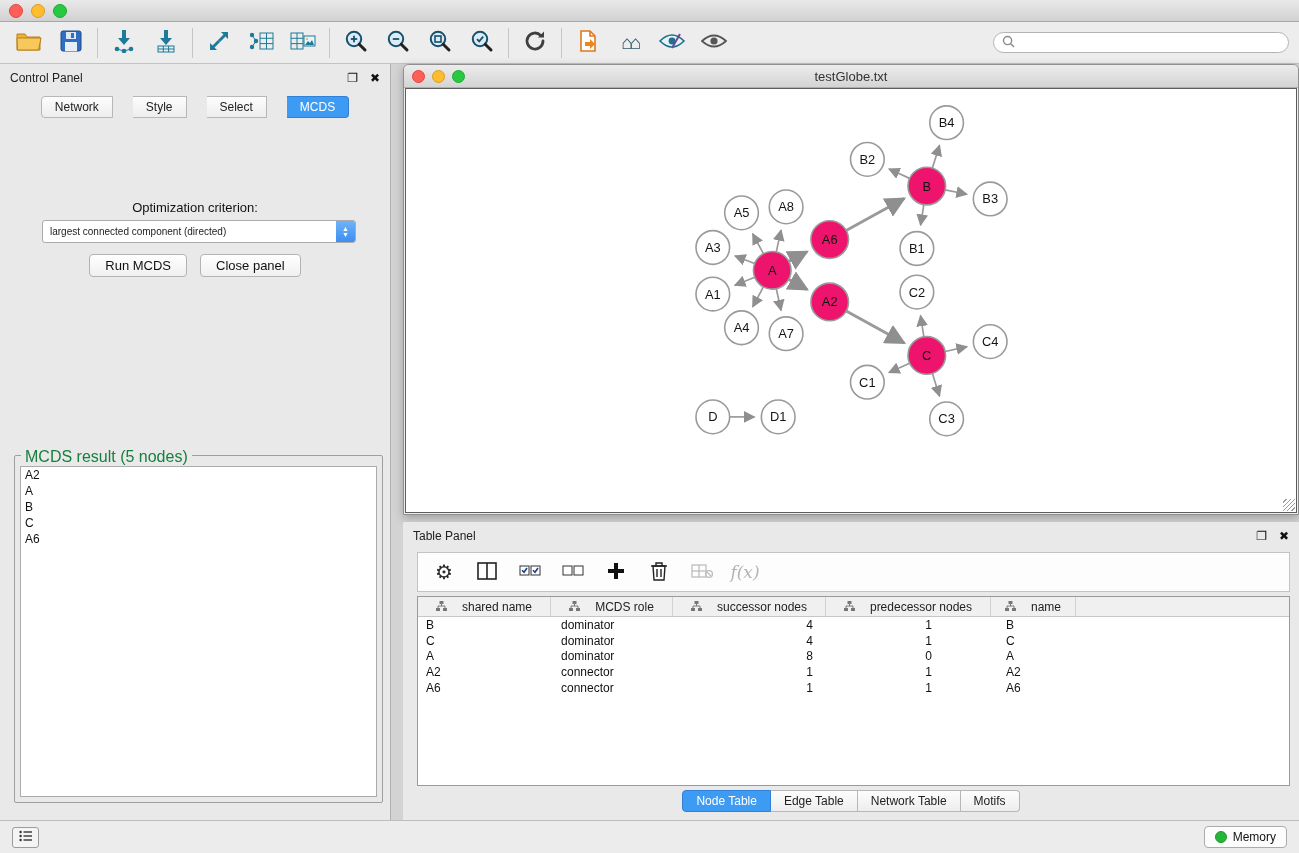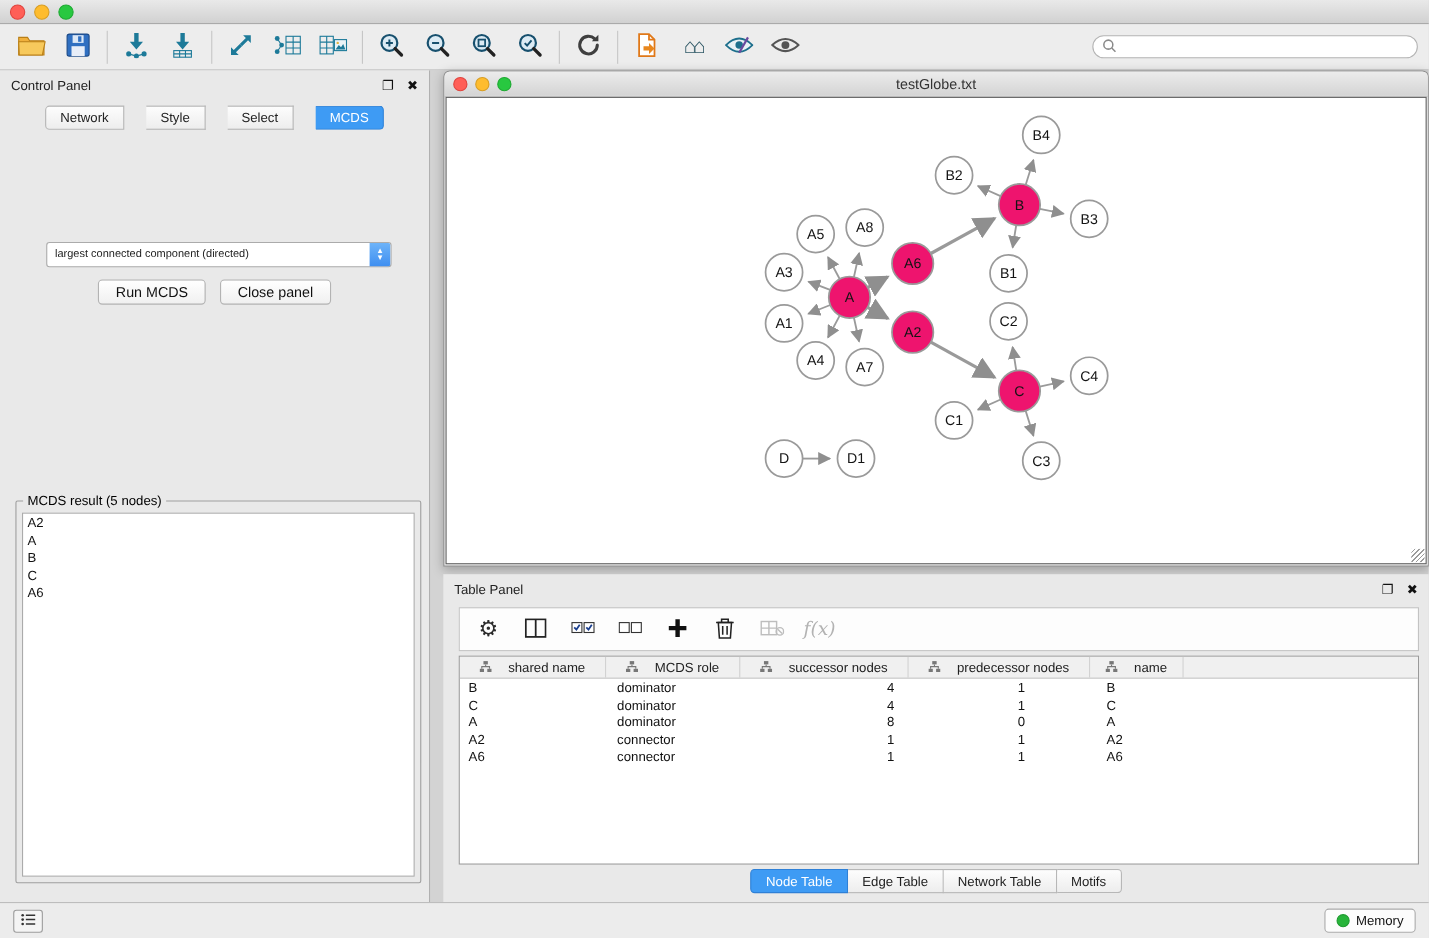--- a/index.html
+++ b/index.html
@@ -34,21 +34,21 @@
   .cp-tab:first-child,.tp-tab:first-child{border-left:1px solid #b7b7b7;border-radius:4px 0 0 4px;}
   .cp-tab:last-child,.tp-tab:last-child{border-radius:0 4px 4px 0;}
   .cp-tab.active,.tp-tab.active{background:#3e9bf4;color:#fff;border-color:#2f80d6;}
   .opt-label{position:absolute;top:136px;left:0;width:100%;text-align:center;font-size:13px;color:#111;}
   .dropdown{position:absolute;top:156px;left:42px;width:314px;height:23px;background:#fff;border:1px solid #ababab;border-radius:3px;display:flex;align-items:center;box-sizing:border-box;overflow:hidden;}
   .dropdown .dval{flex:1;padding-left:7px;font-size:10px;white-space:nowrap;}
   .dd-step{width:19px;height:23px;background:linear-gradient(#6fb5f9,#3d8df0);display:flex;flex-direction:column;align-items:center;justify-content:center;color:#fff;font-size:7px;line-height:6px;}
   .cp-buttons{position:absolute;top:190px;left:0;width:100%;display:flex;justify-content:center;gap:13px;}
   .btn{height:23px;padding:0 15px;background:linear-gradient(#ffffff,#f0f0f0);border:1px solid #b3b3b3;border-radius:4px;font-size:13px;color:#111;font-family:inherit;}
   .fieldset{position:absolute;top:391px;left:14px;width:369px;height:348px;border:1px solid #9f9f9f;border-radius:2px;box-sizing:border-box;}
-  .fieldset .legend{position:absolute;top:-8px;left:6px;background:#e9e9e9;padding:0 4px;font-size:12px;color:#000000;}
+  .fieldset .legend{position:absolute;top:-8px;left:6px;background:#e9e9e9;padding:0 4px;font-size:16px;color:#15803d;}
   .result-box{position:absolute;left:5px;top:10px;right:5px;bottom:5px;background:#fff;border:1px solid #ababab;overflow:auto;}
   .result-item{font-size:12px;padding:0 4px;line-height:16px;color:#111;}
 
   
   .net-window{left:403px;top:64px;width:896px;height:451px;background:#ededed;border:1px solid #8f8f8f;border-radius:6px 6px 0 0;box-sizing:border-box;box-shadow:0 3px 10px rgba(0,0,0,.25);}
   .net-title{height:22px;background:linear-gradient(#ececec,#d4d4d4);border-bottom:1px solid #aeaeae;border-radius:5px 5px 0 0;display:flex;align-items:center;position:relative;}
   .net-title .lights{margin-left:8px;gap:7px;}
   .net-title .light{width:11px;height:11px;}
   .net-title .title{position:absolute;left:0;right:0;text-align:center;font-size:13px;color:#333;}
   .net-canvas{position:absolute;left:1px;right:1px;top:23px;bottom:1px;background:#fff;border:1px solid #5d5d5d;box-sizing:border-box;}
@@ -241,20 +241,21 @@
         <span>❐</span>
         <span>✖</span>
       </span>
     </div>
     <div class="cp-tabs">
       <span class="cp-tab">Network</span>
       <span class="cp-tab">Style</span>
       <span class="cp-tab">Select</span>
       <span class="cp-tab active">MCDS</span>
     </div>
+    <div class="opt-label">Optimization criterion:</div>
     <div class="dropdown">
       <span class="dval">largest connected component (directed)</span>
       <span class="dd-step">
           <span>▲</span>
           <span>▼</span>
         </span>
     </div>
     <div class="cp-buttons">
       <button class="btn">Run MCDS</button>
       <button class="btn">Close panel</button>

